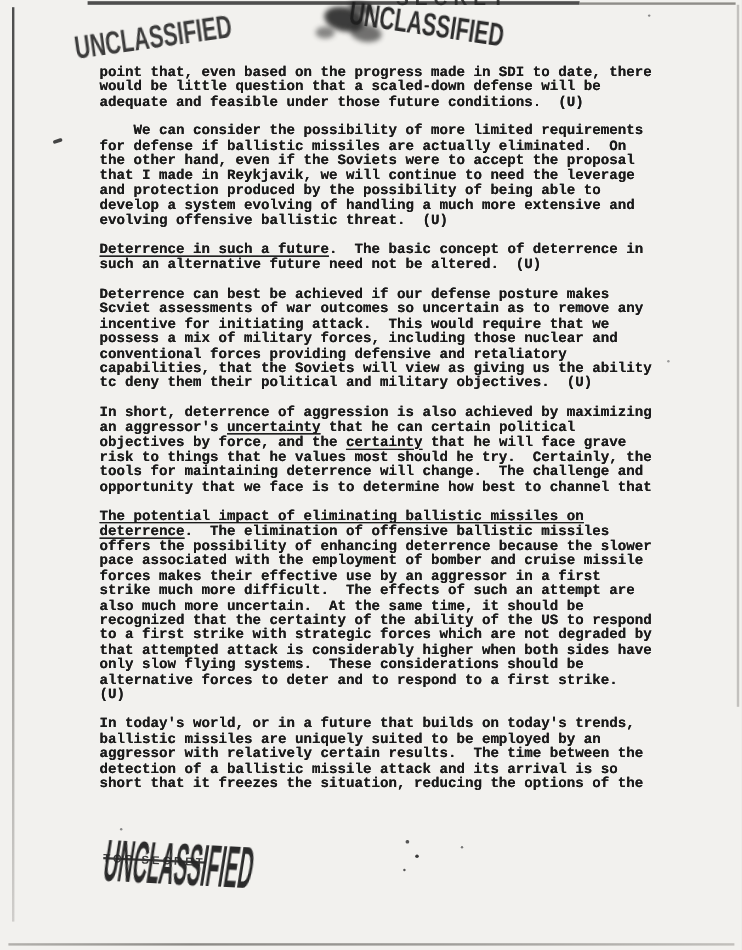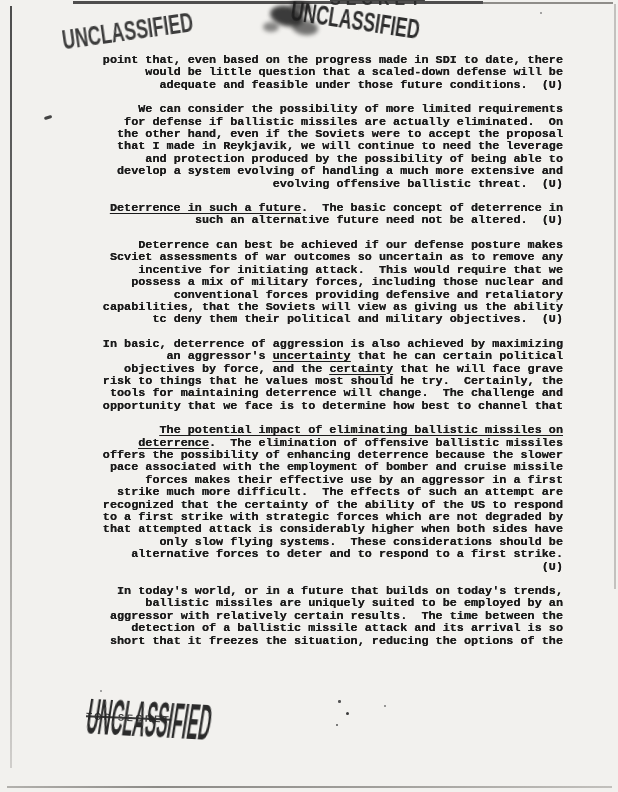--- a/index.html
+++ b/index.html
@@ -17,21 +17,21 @@
   .edge-right  { left:614px; top:4px;  width:1.5px; height:585px; background:#b7b5b1; opacity:.8; }
   .edge-bottom { left:7px;   top:786px; width:605px; height:2px;
                  background:linear-gradient(90deg,#b3b1ad,#8c8a86 25%,#a09e9a 60%,#c2c0bc); }
 
   
   .body-text {
     position:absolute; left:83px; top:54px; width:480px;
     color:var(--ink,#1b1b1b); font-weight:bold; font-size:11.8px; line-height:12.4px;
     text-shadow:0 0 .5px currentColor;
   }
-  .para { margin:0 0 12px 0;text-align:right; }
+  .para { margin:0 0 12px 0; }
   .line { white-space:pre; }
   .u { text-decoration:underline; text-decoration-thickness:1.3px; text-underline-offset:2px; }
 
   
   .stamp { position:absolute; filter:blur(.3px); }
   .stamp svg text {
     fill:var(--stamp,#1d1d1d);
     font-family:"Liberation Sans","DejaVu Sans",sans-serif; font-weight:bold;
   }
   .stamp-top-left   { left:60px;  top:13px; transform:rotate(-8deg); opacity:.85; }
@@ -115,34 +115,35 @@
       <div class="para">
         <div class="line"><span>Deterrence can best be achieved if our defense posture makes</span></div>
         <div class="line"><span>Scviet assessments of war outcomes so uncertain as to remove any</span></div>
         <div class="line"><span>incentive for initiating attack.  This would require that we</span></div>
         <div class="line"><span>possess a mix of military forces, including those nuclear and</span></div>
         <div class="line"><span>conventional forces providing defensive and retaliatory</span></div>
         <div class="line"><span>capabilities, that the Soviets will view as giving us the ability</span></div>
         <div class="line"><span>tc deny them their political and military objectives.  (U)</span></div>
       </div>
       <div class="para">
-        <div class="line"><span>In basic, deterrence of aggression is also achieved by maximizing</span></div>
+        <div class="line"><span>In short, deterrence of aggression is also achieved by maximizing</span></div>
         <div class="line"><span>an aggressor's </span><span class="u">uncertainty</span><span> that he can certain political</span></div>
         <div class="line"><span>objectives by force, and the </span><span class="u">certainty</span><span> that he will face grave</span></div>
         <div class="line"><span>risk to things that he values most should he try.  Certainly, the</span></div>
         <div class="line"><span>tools for maintaining deterrence will change.  The challenge and</span></div>
         <div class="line"><span>opportunity that we face is to determine how best to channel that</span></div>
       </div>
       <div class="para">
         <div class="line"><span class="u">The potential impact of eliminating ballistic missiles on</span></div>
         <div class="line"><span class="u">deterrence</span><span>.  The elimination of offensive ballistic missiles</span></div>
         <div class="line"><span>offers the possibility of enhancing deterrence because the slower</span></div>
         <div class="line"><span>pace associated with the employment of bomber and cruise missile</span></div>
         <div class="line"><span>forces makes their effective use by an aggressor in a first</span></div>
         <div class="line"><span>strike much more difficult.  The effects of such an attempt are</span></div>
+        <div class="line"><span>also much more uncertain.  At the same time, it should be</span></div>
         <div class="line"><span>recognized that the certainty of the ability of the US to respond</span></div>
         <div class="line"><span>to a first strike with strategic forces which are not degraded by</span></div>
         <div class="line"><span>that attempted attack is considerably higher when both sides have</span></div>
         <div class="line"><span>only slow flying systems.  These considerations should be</span></div>
         <div class="line"><span>alternative forces to deter and to respond to a first strike.</span></div>
         <div class="line"><span>(U)</span></div>
       </div>
       <div class="para">
         <div class="line"><span>In today's world, or in a future that builds on today's trends,</span></div>
         <div class="line"><span>ballistic missiles are uniquely suited to be employed by an</span></div>

